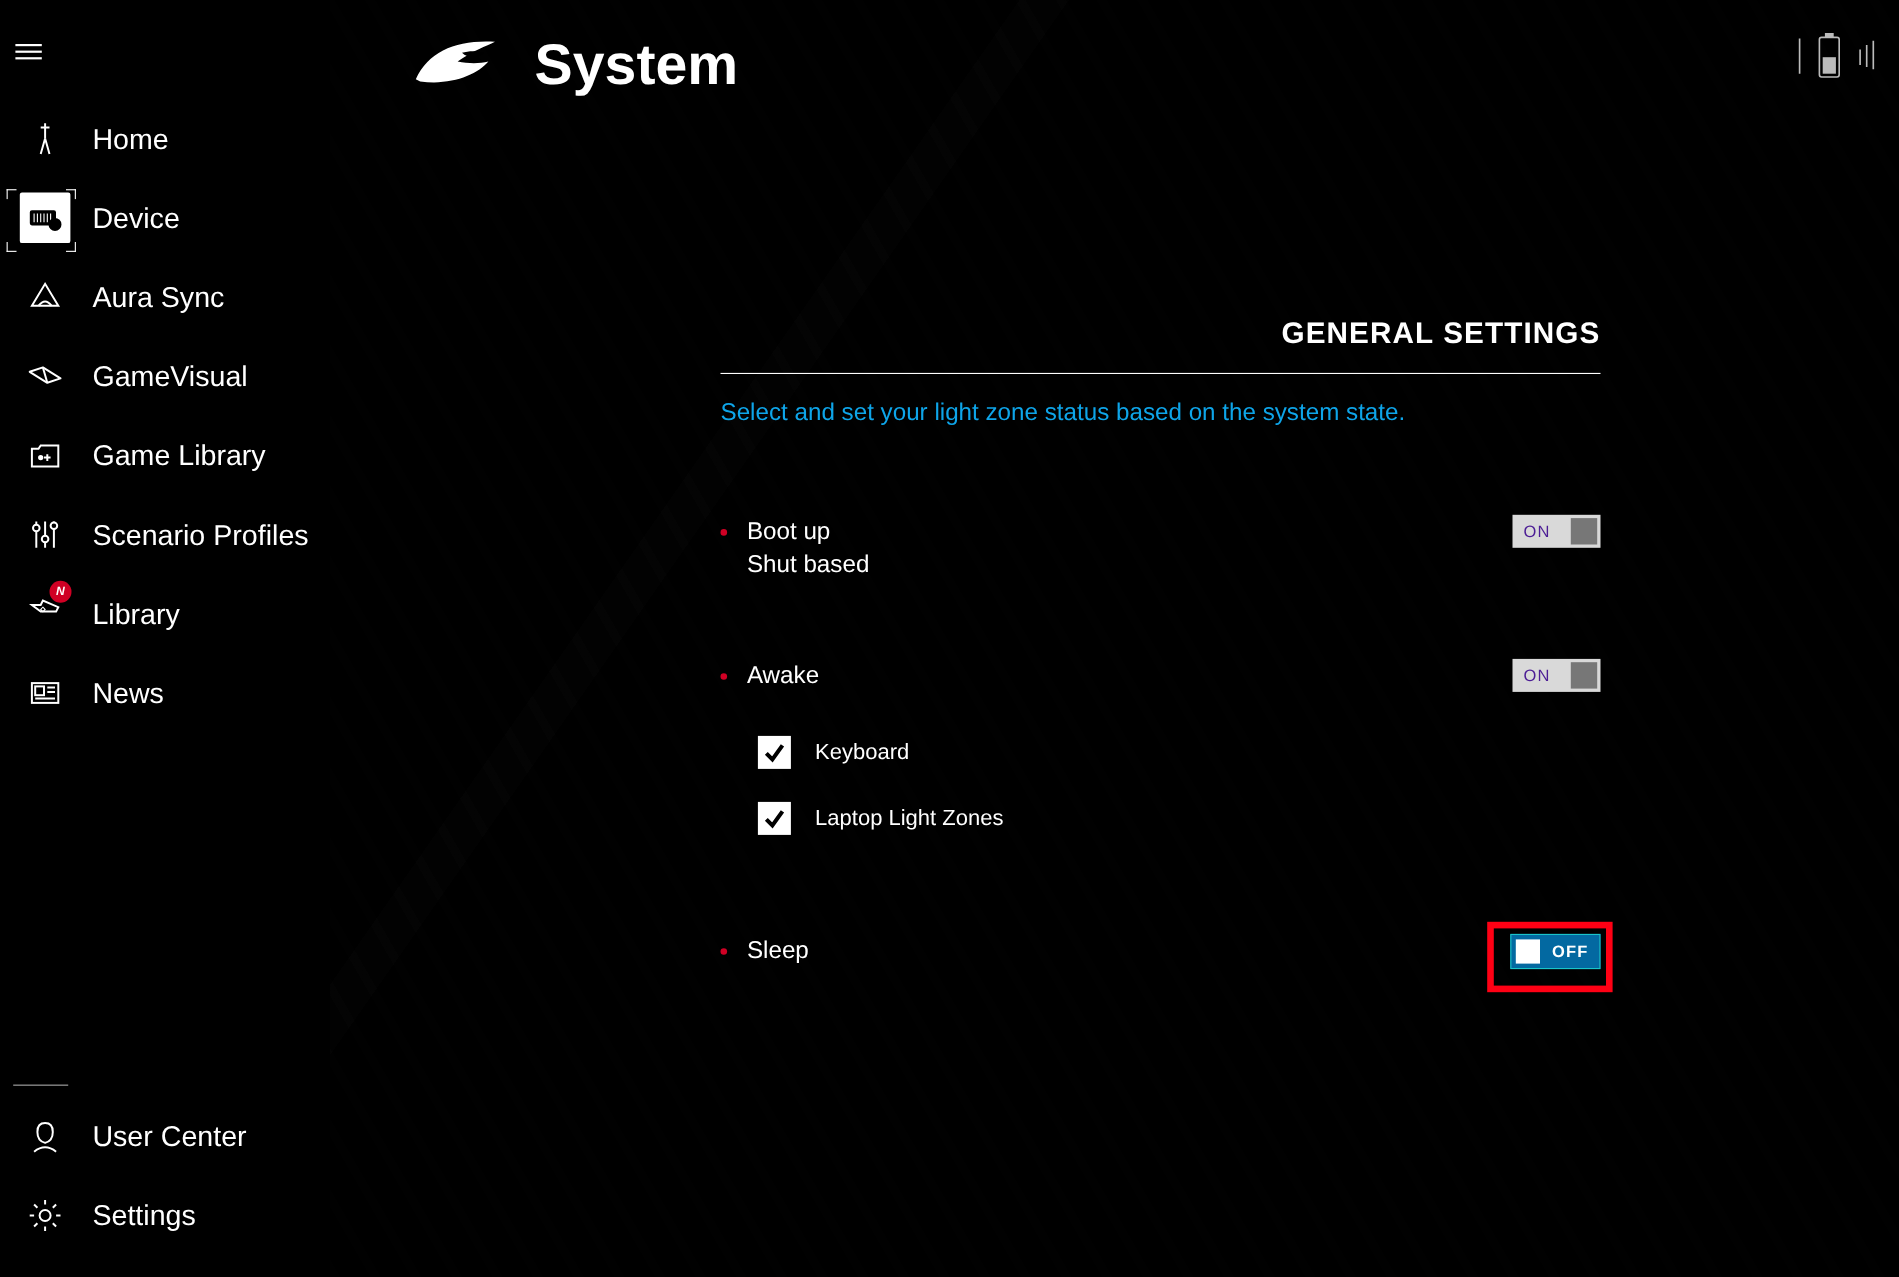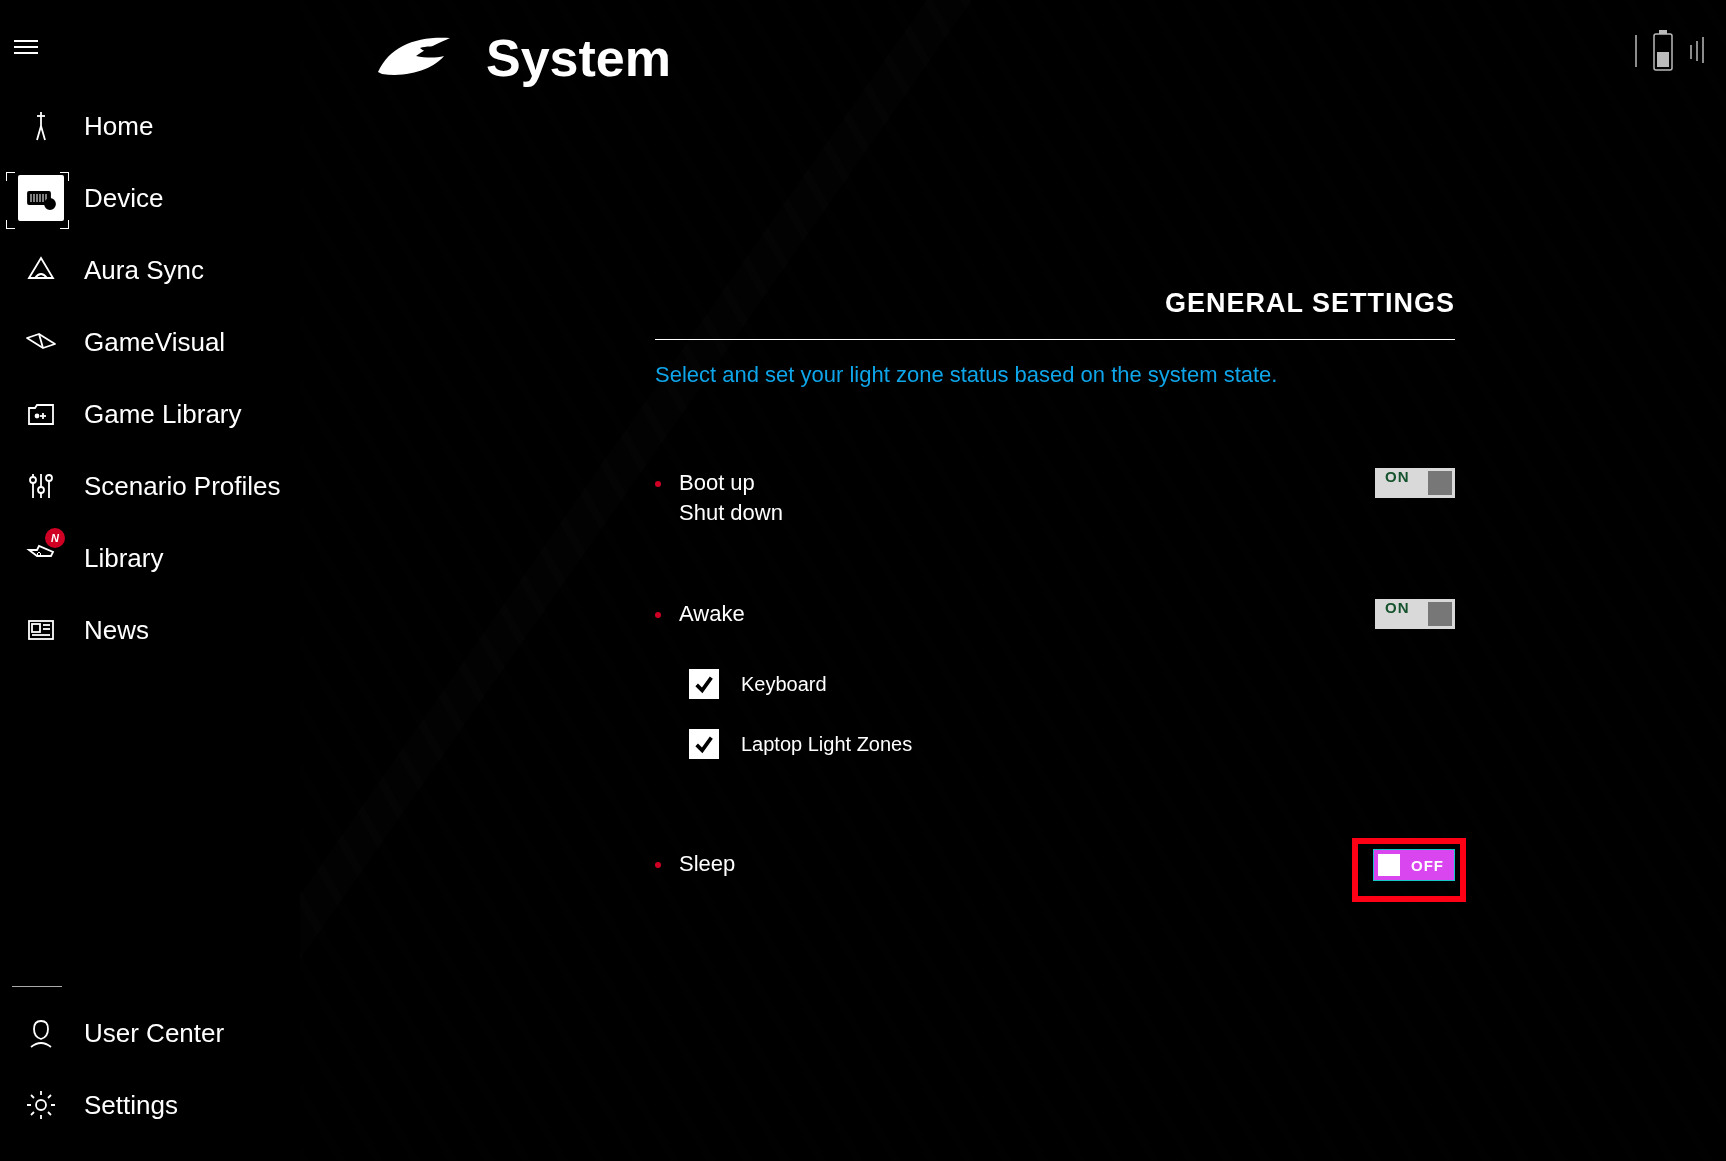--- a/index.html
+++ b/index.html
@@ -112,31 +112,31 @@
     margin-top:13px;margin-right:18px;flex-shrink:0;
   }
   .setting-labels{font-size:22px;line-height:30px;}
   .toggle-slot{
     position:absolute;right:0;top:0;
   }
 
   
   .toggle-on{
     width:80px;height:30px;background:#d9d9d9;position:relative;
-    display:flex;align-items:flex-start;cursor:pointer;
-    font-size:15px;font-weight:700;color:#14532d;letter-spacing:1px;
+    display:flex;align-items:center;cursor:pointer;
+    font-size:15px;font-weight:400;color:#4c1d95;letter-spacing:1px;
     user-select:none;
   }
   .toggle-on span{margin-left:10px;}
   .toggle-on .knob{
     position:absolute;right:3px;top:3px;width:24px;height:24px;background:#777;
   }
   
   .toggle-off{
-    width:80px;height:30px;background:#d946ef;position:relative;
+    width:80px;height:30px;background:#0369a1;position:relative;
     display:flex;align-items:center;justify-content:flex-end;cursor:pointer;
     font-size:15px;font-weight:600;color:#fff;letter-spacing:1px;
     border:1px solid #19c4c9;user-select:none;
   }
   .toggle-off span{margin-right:10px;}
   .toggle-off .knob{
     position:absolute;left:4px;top:4px;width:22px;height:22px;background:#fff;
   }
   .highlight-box{
     position:absolute;right:-11px;top:-11px;
@@ -336,21 +336,21 @@
 <div class="content">
 
   <div class="section-title">GENERAL SETTINGS</div>
   <div class="hr"></div>
   <div class="section-desc">Select and set your light zone status based on the system state.</div>
 
   <div class="setting-row">
     <div class="reddot"></div>
     <div class="setting-labels">
       <div>Boot up</div>
-      <div>Shut down</div>
+      <div>Shut based</div>
     </div>
     <div class="toggle-slot">
       <div class="toggle-on">
         <span>ON</span>
         <div class="knob"></div>
       </div>
     </div>
   </div>
 
   <div class="setting-row" style="margin-top:71px">

